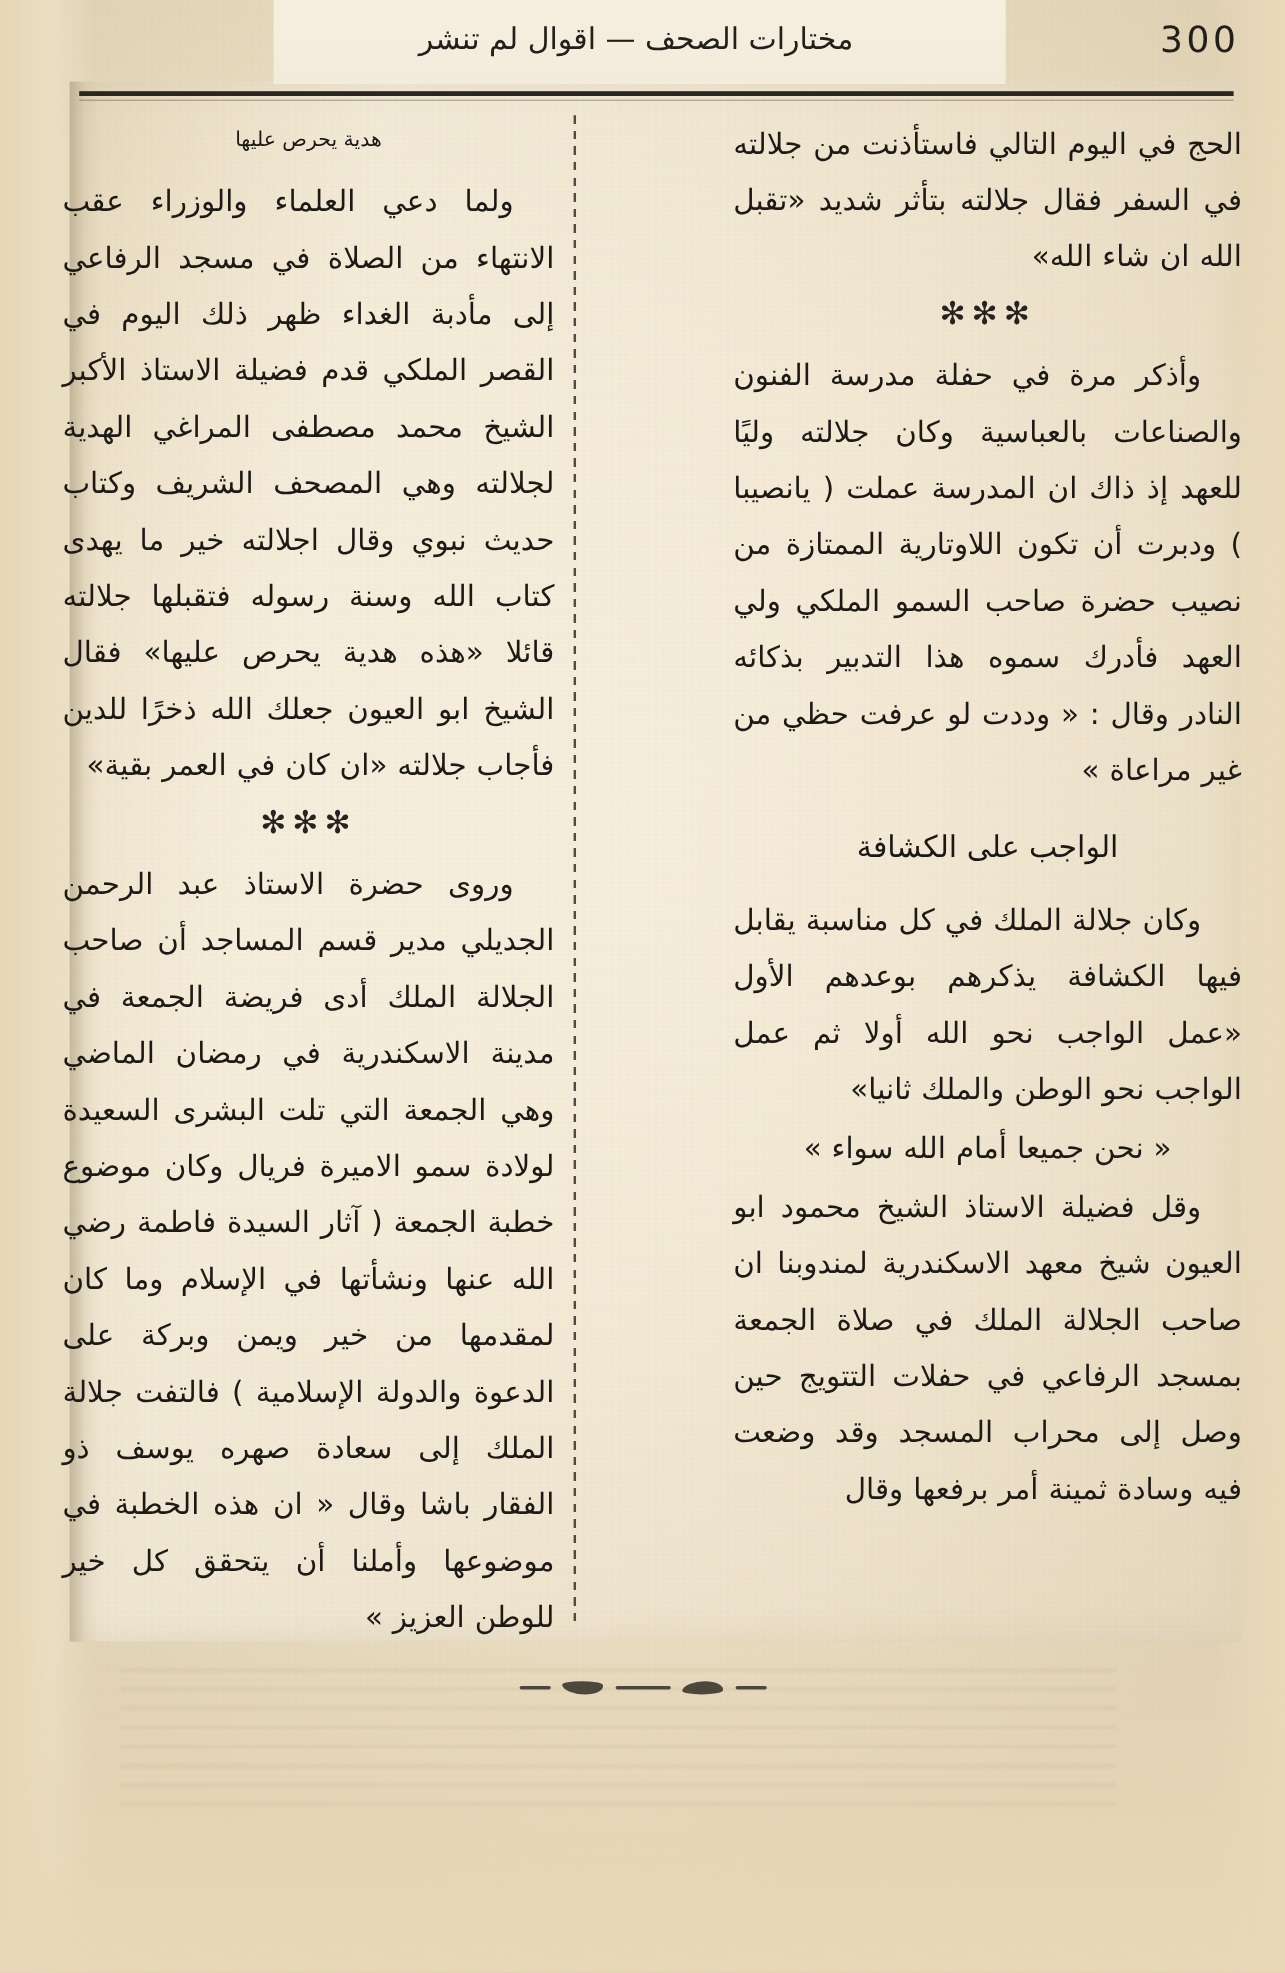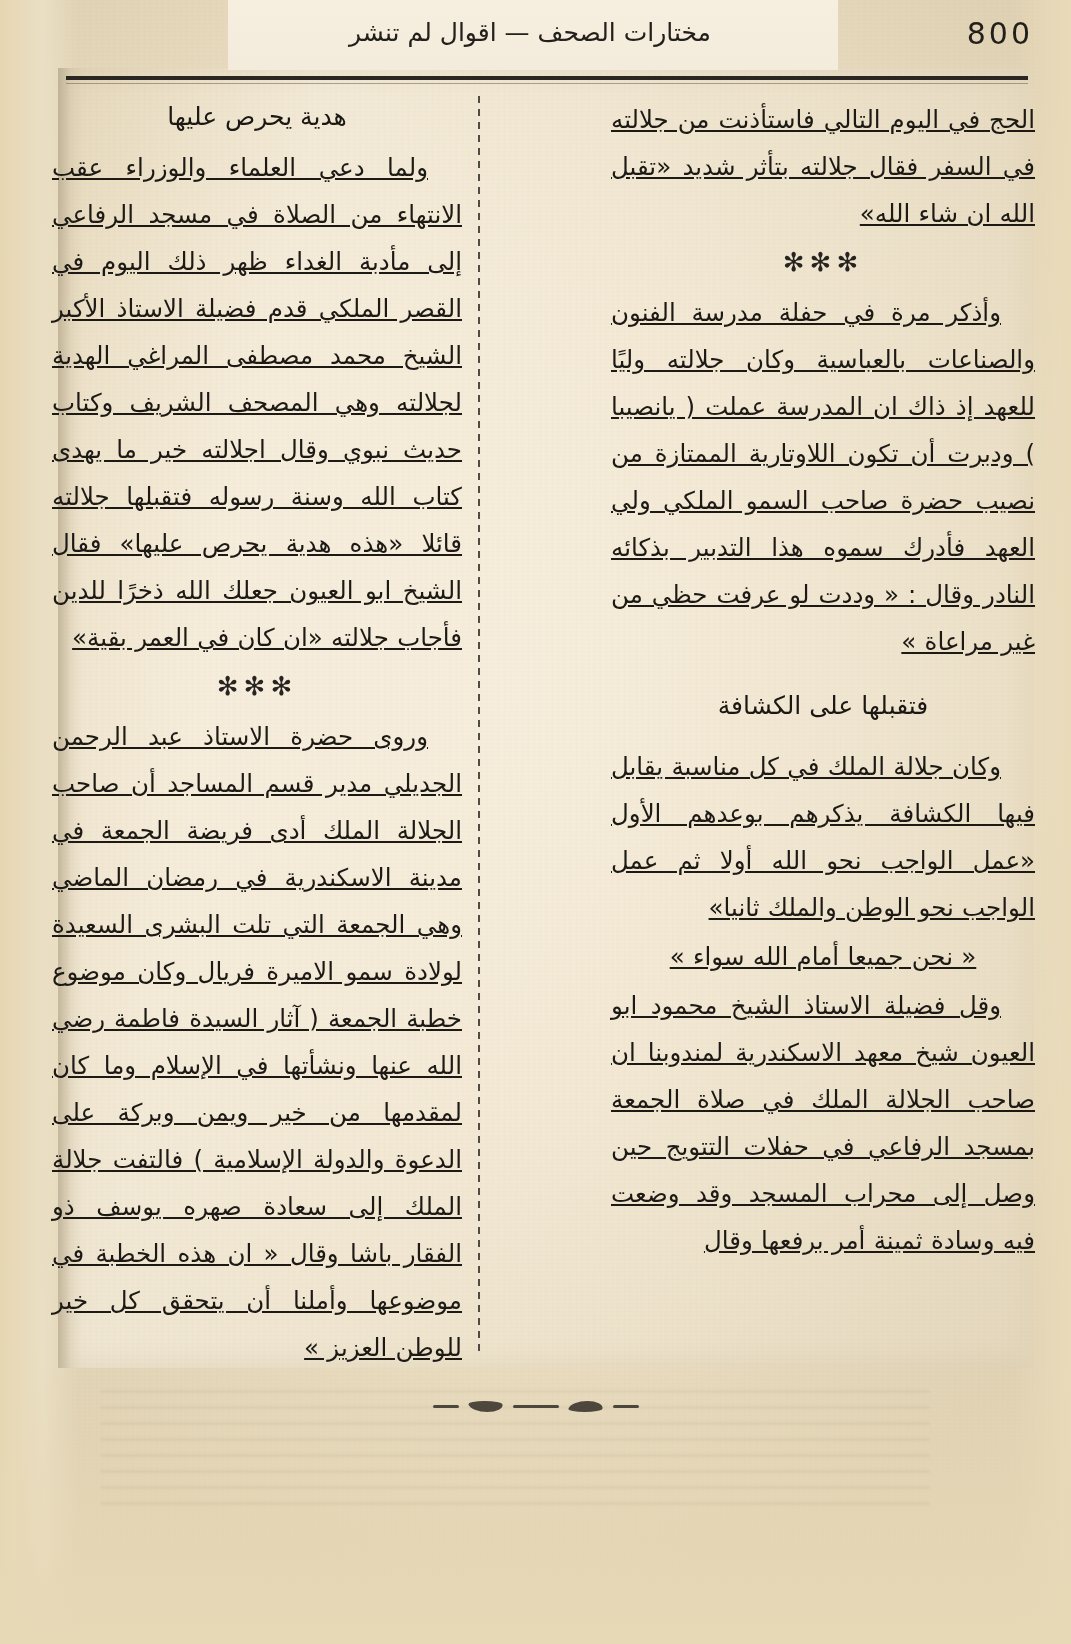--- a/index.html
+++ b/index.html
@@ -160,37 +160,36 @@
   }
 
   .para {
     margin: 0 0 2px 0;
     font-size: 24.5px;
     line-height: 47px;
     text-indent: 34px;
     text-align: justify;
     text-justify: inter-word;
     word-spacing: 0.5px;
-    text-decoration: underline;
   }
   .para.no-indent { text-indent: 0; }
 
   .section-heading {
     margin: 22px 0 18px 0;
     font-size: 25px;
     line-height: 38px;
     text-align: center;
     text-indent: 0;
     font-weight: normal;
     letter-spacing: .6px;
     color: #1b1814;
   }
   .col-heading {
     margin: 0 0 6px 0;
-    font-size: 25px;
+    font-size: 17px;
     line-height: 42px;
     text-align: center;
     text-indent: 0;
     font-weight: normal;
     color: #1b1814;
   }
   .stars {
     margin: 8px 0 10px 0;
     text-align: center;
     text-indent: 0;
@@ -245,35 +244,35 @@
   <div class="bleed-left"></div>
   <div class="bleed-right"></div>
   <div class="bleed-bottom"></div>
   <div class="spine-shadow"></div>
   <div class="ghost-bleed"></div>
 
   <div class="header-strip"></div>
 
   <div class="running-head">مختارات الصحف  —  اقوال لم تنشر</div>
 
-  <div class="page-number">800</div>
+  <div class="page-number">300</div>
 
   <div class="rule-top"></div>
   <div class="rule-top-thin"></div>
   <div class="col-divider"></div>
 
   <div class="column col-right">
 
     <p class="para no-indent">الحج في اليوم التالي فاستأذنت من جلالته في السفر فقال جلالته بتأثر شديد «تقبل الله ان شاء الله»</p>
 
     <div class="stars">✻✻✻</div>
 
     <p class="para">وأذكر مرة في حفلة مدرسة الفنون والصناعات بالعباسية وكان جلالته وليًا للعهد إذ ذاك ان المدرسة عملت ( يانصيبا ) ودبرت أن تكون اللاوتارية الممتازة من نصيب حضرة صاحب السمو الملكي ولي العهد فأدرك سموه هذا التدبير بذكائه النادر وقال : « وددت لو عرفت حظي من غير مراعاة »</p>
 
-    <h2 class="section-heading">فتقبلها على الكشافة</h2>
+    <h2 class="section-heading">الواجب على الكشافة</h2>
 
     <p class="para">وكان جلالة الملك في كل مناسبة يقابل فيها الكشافة يذكرهم بوعدهم الأول «عمل الواجب نحو الله أولا ثم عمل الواجب نحو الوطن والملك ثانيا»</p>
 
 
     <p class="para quote-line">« نحن جميعا أمام الله سواء »</p>
 
     <p class="para">وقل فضيلة الاستاذ الشيخ محمود ابو العيون شيخ معهد الاسكندرية لمندوبنا ان صاحب الجلالة الملك في صلاة الجمعة بمسجد الرفاعي في حفلات التتويج حين وصل إلى محراب المسجد وقد وضعت فيه وسادة ثمينة أمر برفعها وقال</p>
 
   </div>
 

